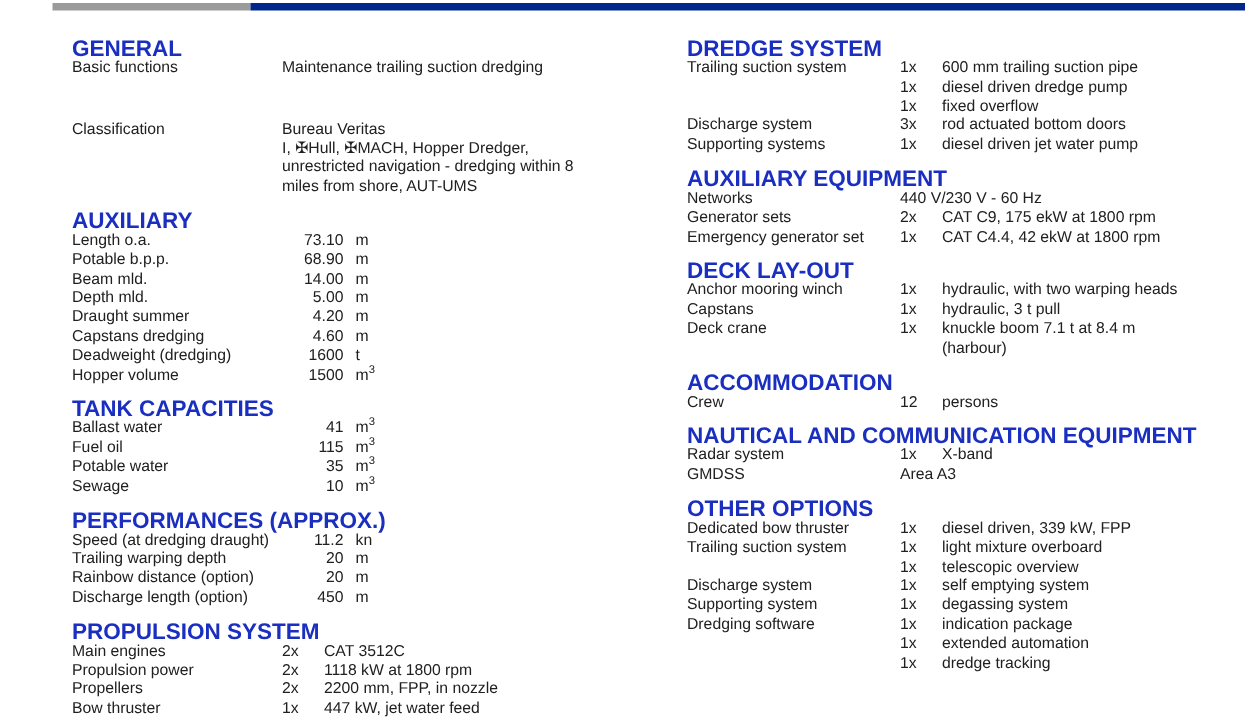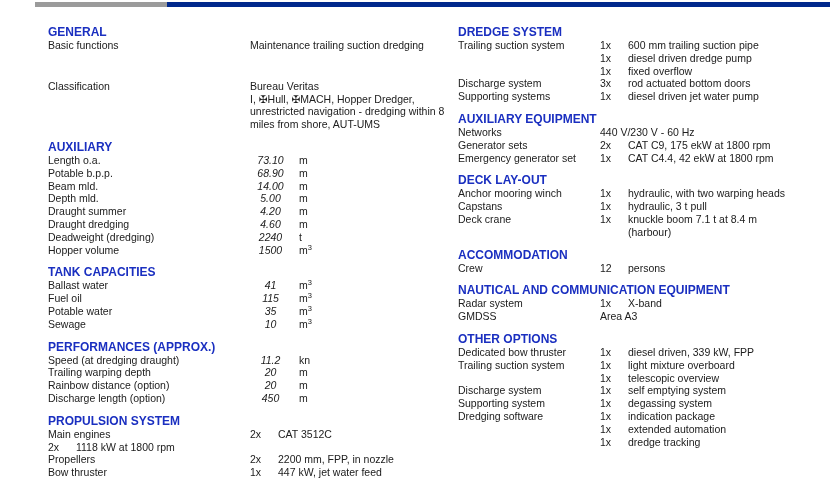--- a/index.html
+++ b/index.html
@@ -37,31 +37,31 @@
     padding-left: 48px;
     padding-top: 26px;
   }
   .col-left { flex: none; width: 410px; }
   .col-right { flex: 1; min-width: 0; }
   .section { margin: 0; }
   .col-left > .section + .section,
   .col-right > .section + .section { margin-top: 10px; }
   .section-title {
     margin: 0;
-    font-size: 12px;
+    font-size: 15px;
     line-height: 13px;
     font-weight: bold;
     color: var(--heading, #1A2FC0);
     white-space: nowrap;
   }
   .row { display: flex; align-items: baseline; }
   .label { flex: none; white-space: nowrap; }
-  .col-left .label { width: 202px; }
+  .col-left .label { width: 140px; }
   .col-right .label { width: 142px; }
-  .num { flex: none; width: 41px; text-align: center; white-space: nowrap; font-style: italic; }
+  .num { flex: none; width: 41px; text-align: right; white-space: nowrap; }
   .unit { margin-left: 8px; white-space: nowrap; }
   .unit sup { font-size: 7.5px; line-height: 0; vertical-align: super; }
   .qty { flex: none; width: 20px; margin-right: 8px; white-space: nowrap; }
   .value { white-space: nowrap; }
   .value-block { flex: 1; min-width: 0; margin-top: 28px; }
   .value-line { white-space: nowrap; }
 </style>
 </head>
 <body>
 
@@ -109,27 +109,27 @@
           <span class="label">Depth mld.</span>
           <span class="num">5.00</span>
           <span class="unit">m</span>
         </div>
         <div class="row">
           <span class="label">Draught summer</span>
           <span class="num">4.20</span>
           <span class="unit">m</span>
         </div>
         <div class="row">
-          <span class="label">Draught dredging</span>
+          <span class="label">Capstans dredging</span>
           <span class="num">4.60</span>
           <span class="unit">m</span>
         </div>
         <div class="row">
           <span class="label">Deadweight (dredging)</span>
-          <span class="num">2240</span>
+          <span class="num">1600</span>
           <span class="unit">t</span>
         </div>
         <div class="row">
           <span class="label">Hopper volume</span>
           <span class="num">1500</span>
           <span class="unit">m<sup>3</sup></span>
         </div>
       </section>
       <section class="section">
         <h2 class="section-title">TANK CAPACITIES</h2>
@@ -178,20 +178,21 @@
         </div>
       </section>
       <section class="section">
         <h2 class="section-title">PROPULSION SYSTEM</h2>
         <div class="row">
           <span class="label">Main engines</span>
           <span class="qty">2x</span>
           <span class="value">CAT 3512C</span>
         </div>
         <div class="row">
+          <span class="label">Propulsion power</span>
           <span class="qty">2x</span>
           <span class="value">1118 kW at 1800 rpm</span>
         </div>
         <div class="row">
           <span class="label">Propellers</span>
           <span class="qty">2x</span>
           <span class="value">2200 mm, FPP, in nozzle</span>
         </div>
         <div class="row">
           <span class="label">Bow thruster</span>

